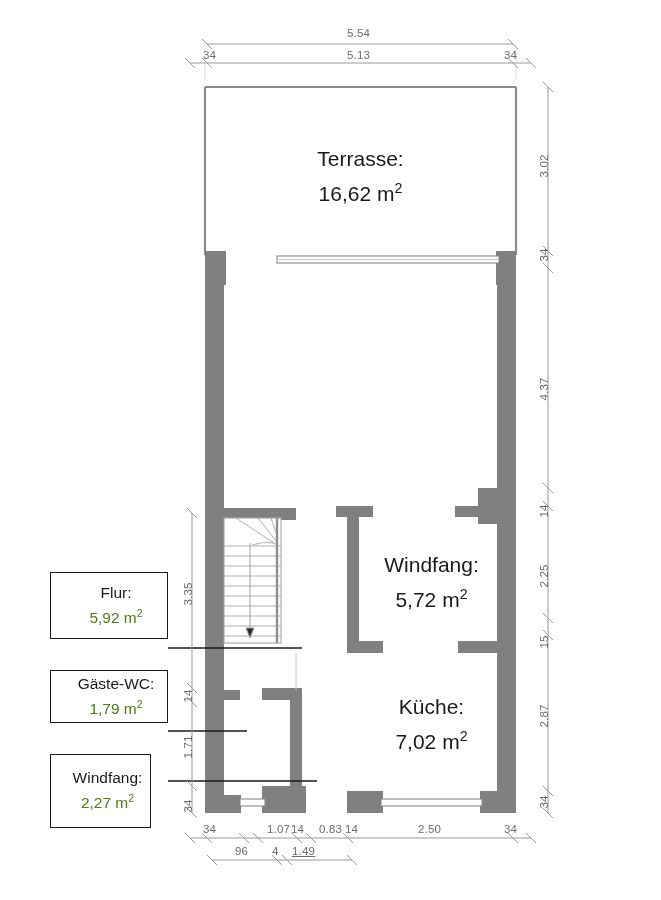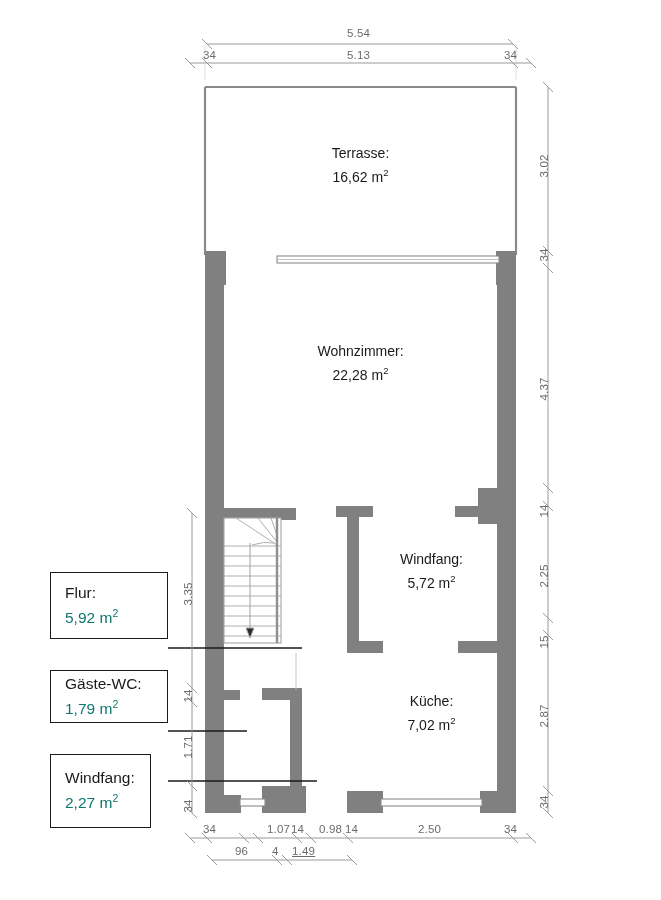--- a/index.html
+++ b/index.html
@@ -22,44 +22,45 @@
     position: absolute;
     left: 0;
     top: 0;
     width: 661px;
     height: 900px;
   }
   .room-label {
     position: absolute;
     text-align: center;
     color: #1a1a1a;
-    font-size: 14px;
+    font-size: 21px;
     line-height: 1.65;
     white-space: nowrap;
     pointer-events: none;
   }
   .room-label .rl-name { display: block; }
   .room-label .rl-area { display: block; }
   .legend-box {
     position: absolute;
     border: 1.6px solid #1a1a1a;
     background: #ffffff;
     box-sizing: border-box;
     padding-left: 14px;
     display: flex;
     flex-direction: column;
     justify-content: center;
+    align-items: center;
   }
   .legend-box .lb-name {
     color: #1a1a1a;
     font-size: 15.5px;
     line-height: 1.55;
   }
   .legend-box .lb-area {
-    color: #0f766e;
+    color: #4d7c0f;
     font-size: 15.5px;
     line-height: 1.55;
   }
   .dim-text {
     position: absolute;
     color: #6b6b6b;
     font-size: 11.5px;
     white-space: nowrap;
     letter-spacing: 0.2px;
     pointer-events: none;
@@ -230,24 +231,20 @@
       <line x1="347" y1="855" x2="357" y2="865"></line>
     </g>
 
   </svg>
 
   <div class="room-label" id="lbl-terrasse" style="left:205px; top:142px; width:311px;">
     <span class="rl-name">Terrasse:</span>
     <span class="rl-area"><span>16,62 m</span><span class="sup">2</span></span>
   </div>
 
-  <div class="room-label" id="lbl-wohnzimmer" style="left:205px; top:340px; width:311px;">
-    <span class="rl-name">Wohnzimmer:</span>
-    <span class="rl-area"><span>22,28 m</span><span class="sup">2</span></span>
-  </div>
 
   <div class="room-label" id="lbl-esszimmer" style="left:359px; top:548px; width:145px;">
     <span class="rl-name">Windfang:</span>
     <span class="rl-area"><span>5,72 m</span><span class="sup">2</span></span>
   </div>
 
   <div class="room-label" id="lbl-kueche" style="left:359px; top:690px; width:145px;">
     <span class="rl-name">Küche:</span>
     <span class="rl-area"><span>7,02 m</span><span class="sup">2</span></span>
   </div>
@@ -282,21 +279,21 @@
   <div class="dim-text vert" style="left:524px; top:796px; width:40px; text-align:center;">34</div>
 
   <div class="dim-text vert" style="left:168px; top:588px; width:40px; text-align:center;">3.35</div>
   <div class="dim-text vert" style="left:168px; top:690px; width:40px; text-align:center;">14</div>
   <div class="dim-text vert" style="left:168px; top:741px; width:40px; text-align:center;">1.71</div>
   <div class="dim-text vert" style="left:168px; top:800px; width:40px; text-align:center;">34</div>
 
   <div class="dim-text" style="left:203px; top:823px;">34</div>
   <div class="dim-text" style="left:244px; top:823px;margin-left:23px;">1.07</div>
   <div class="dim-text" style="left:291px; top:823px;">14</div>
-  <div class="dim-text" style="left:319px; top:823px;">0.98</div>
+  <div class="dim-text" style="left:319px; top:823px;">0.83</div>
   <div class="dim-text" style="left:345px; top:823px;">14</div>
   <div class="dim-text" style="left:418px; top:823px;">2.50</div>
   <div class="dim-text" style="left:504px; top:823px;">34</div>
 
   <div class="dim-text" style="left:235px; top:845px;">96</div>
   <div class="dim-text" style="left:272px; top:845px;">4</div>
   <div class="dim-text" style="left:292px; top:845px;text-decoration:underline;">1.49</div>
 
 </div>
 

